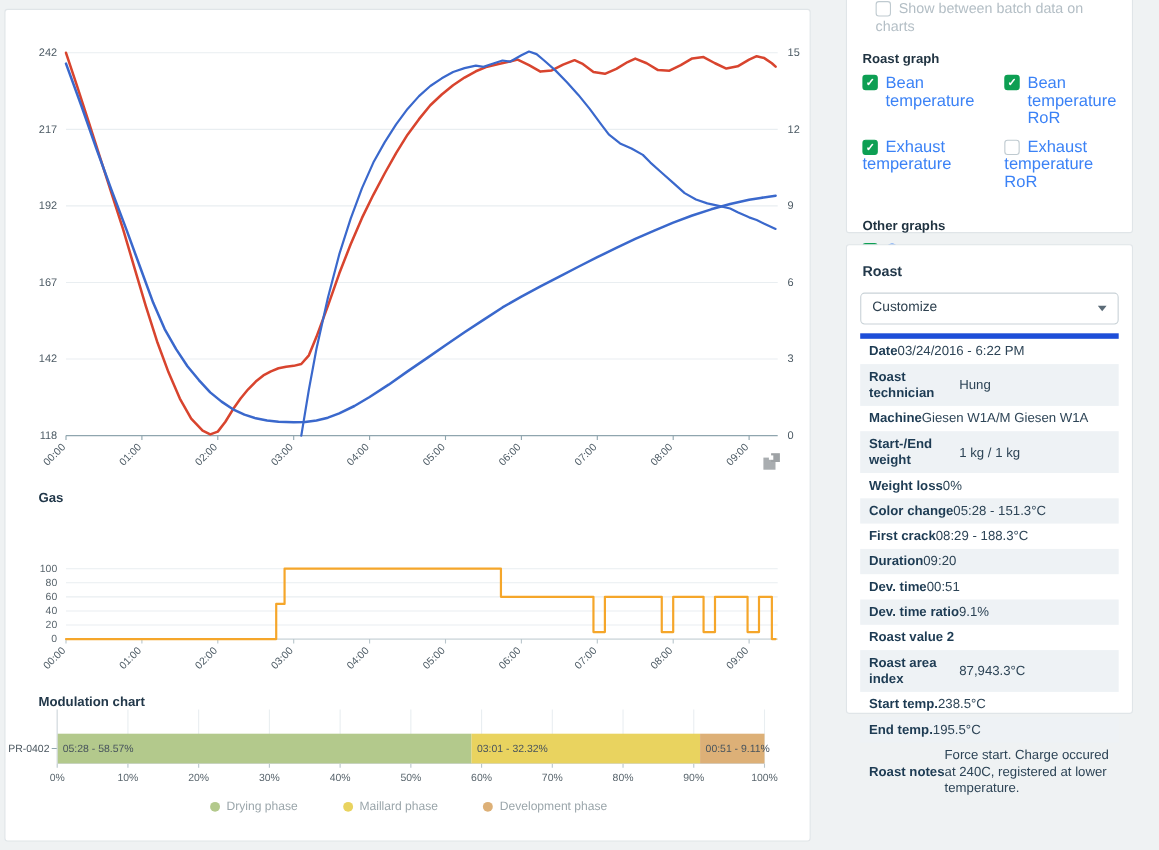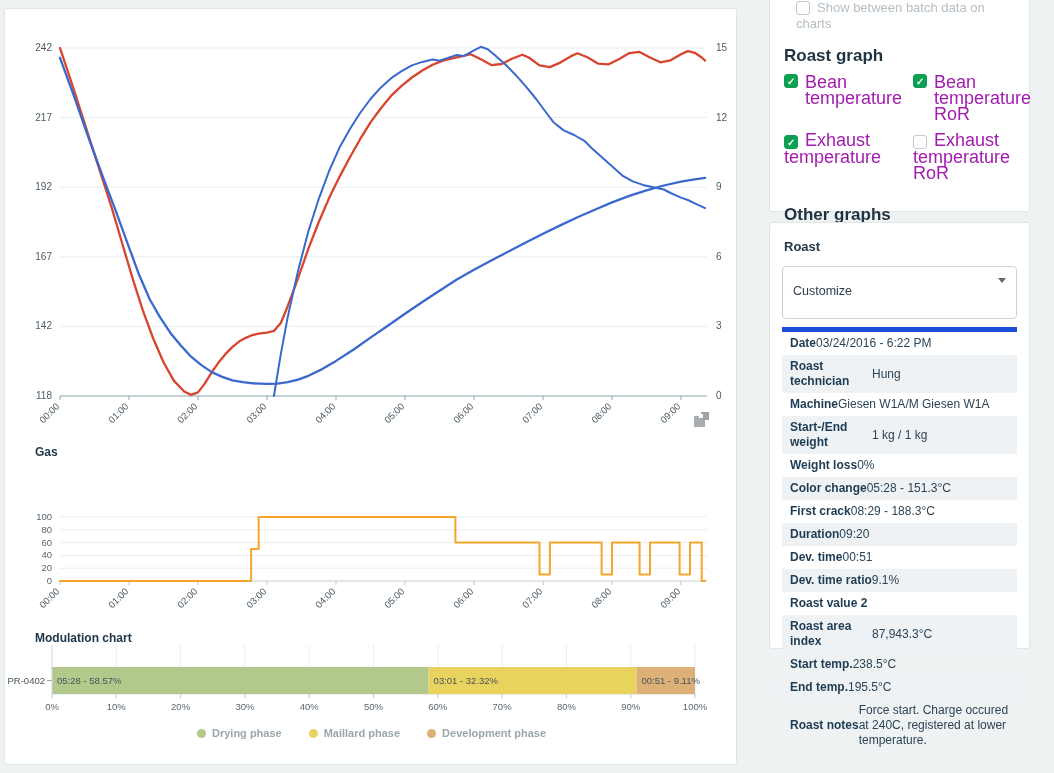--- a/index.html
+++ b/index.html
@@ -8,38 +8,38 @@
   #main-card{left:4px;top:8px;width:733px;height:757px;}
   #opts-card{left:769px;top:-16px;width:261px;height:228px;padding:15px 14px;}
   #roast-card{left:769px;top:222px;width:261px;height:427px;padding:12px;}
   svg{position:absolute;left:0;top:0;}
   svg text{font-family:"Liberation Sans",sans-serif;}
   .chart-heading{position:absolute;left:30px;font-size:12px;font-weight:bold;color:#22384a;}
   
   .cbx{display:inline-block;width:14px;height:14px;border:1px solid #bfcad0;border-radius:3px;background:#fff;box-sizing:border-box;vertical-align:-3px;margin-right:7px;position:relative;flex:none;}
   .cbx.on{background:#0d9f53;border-color:#0d9f53;}
   .cbx.on::after{content:"✓";position:absolute;left:2px;top:-1px;font-size:10px;color:#fff;font-weight:bold;}
-  .opt-item{font-size:18px;color:#a21caf;line-height:16px;margin:0 0 10px 0;}
+  .opt-item{font-size:15px;color:#3b82f6;line-height:16px;margin:0 0 10px 0;}
   .opt-item.disabled{color:#b3bec5;font-size:13px;padding-left:12px;}
-  .opt-head{font-size:17px;font-weight:bold;margin:14px 0 8px 0;color:#1f3240;}
+  .opt-head{font-size:12px;font-weight:bold;margin:14px 0 8px 0;color:#1f3240;}
   .opt-grid{display:grid;grid-template-columns:124px 110px;column-gap:5px;}
   .cbx-flex{display:flex;}
   .cbx-flex .lbl{flex:1;}
   
   .panel-title{font-size:13px;font-weight:bold;margin:4px 0 12px 2px;}
-  .select{position:relative;border:1px solid #c9d2d7;border-radius:4px;height:27px;line-height:25px;font-size:12.5px;padding:12px 10px;color:#2e4150;margin-bottom:8px;cursor:pointer;}
+  .select{position:relative;border:1px solid #c9d2d7;border-radius:4px;height:27px;line-height:25px;font-size:12.5px;padding:0 10px;color:#2e4150;margin-bottom:8px;cursor:pointer;}
   .select .caret{position:absolute;right:10px;top:11px;width:0;height:0;border-left:4px solid transparent;border-right:4px solid transparent;border-top:5px solid #5b6b77;}
   .rtable{border-top:5px solid #1d4ed8;}
   .rrow{display:flex;align-items:center;padding:4px 8px;font-size:12px;line-height:15px;min-height:15px;}
   .rrow:nth-child(even){background:#eef2f5;}
   .rrow .k{font-weight:bold;max-width:82px;color:#1d3b53;}
   .rrow .v{flex:1;text-align:left;color:#2d4456;max-width:100%;}
   .rrow .v.multi{max-width:165px;margin-left:auto;}
   
-  #mod-legend{position:absolute;left:0;top:718px;width:733px;display:flex;justify-content:center;gap:27px;font-size:11px;color:#9ba6ab;font-weight:bold;}
+  #mod-legend{position:absolute;left:0;top:718px;width:733px;display:flex;justify-content:center;gap:41px;font-size:11px;color:#9ba6ab;}
   #mod-legend .li{display:flex;align-items:center;gap:6px;}
   #mod-legend .dot{width:9px;height:9px;border-radius:50%;}
   
   #chart-logo{position:absolute;left:689px;top:403px;width:17px;height:15px;}
   #chart-logo .l1{position:absolute;left:0;top:4px;width:11px;height:11px;background:#a9adb0;}
   #chart-logo .l2{position:absolute;left:7px;top:0;width:8px;height:8px;background:#9ea2a5;}
   #chart-logo .l3{position:absolute;left:5px;top:2px;width:4px;height:4px;background:#fff;}
 </style>
 </head>
 <body>

